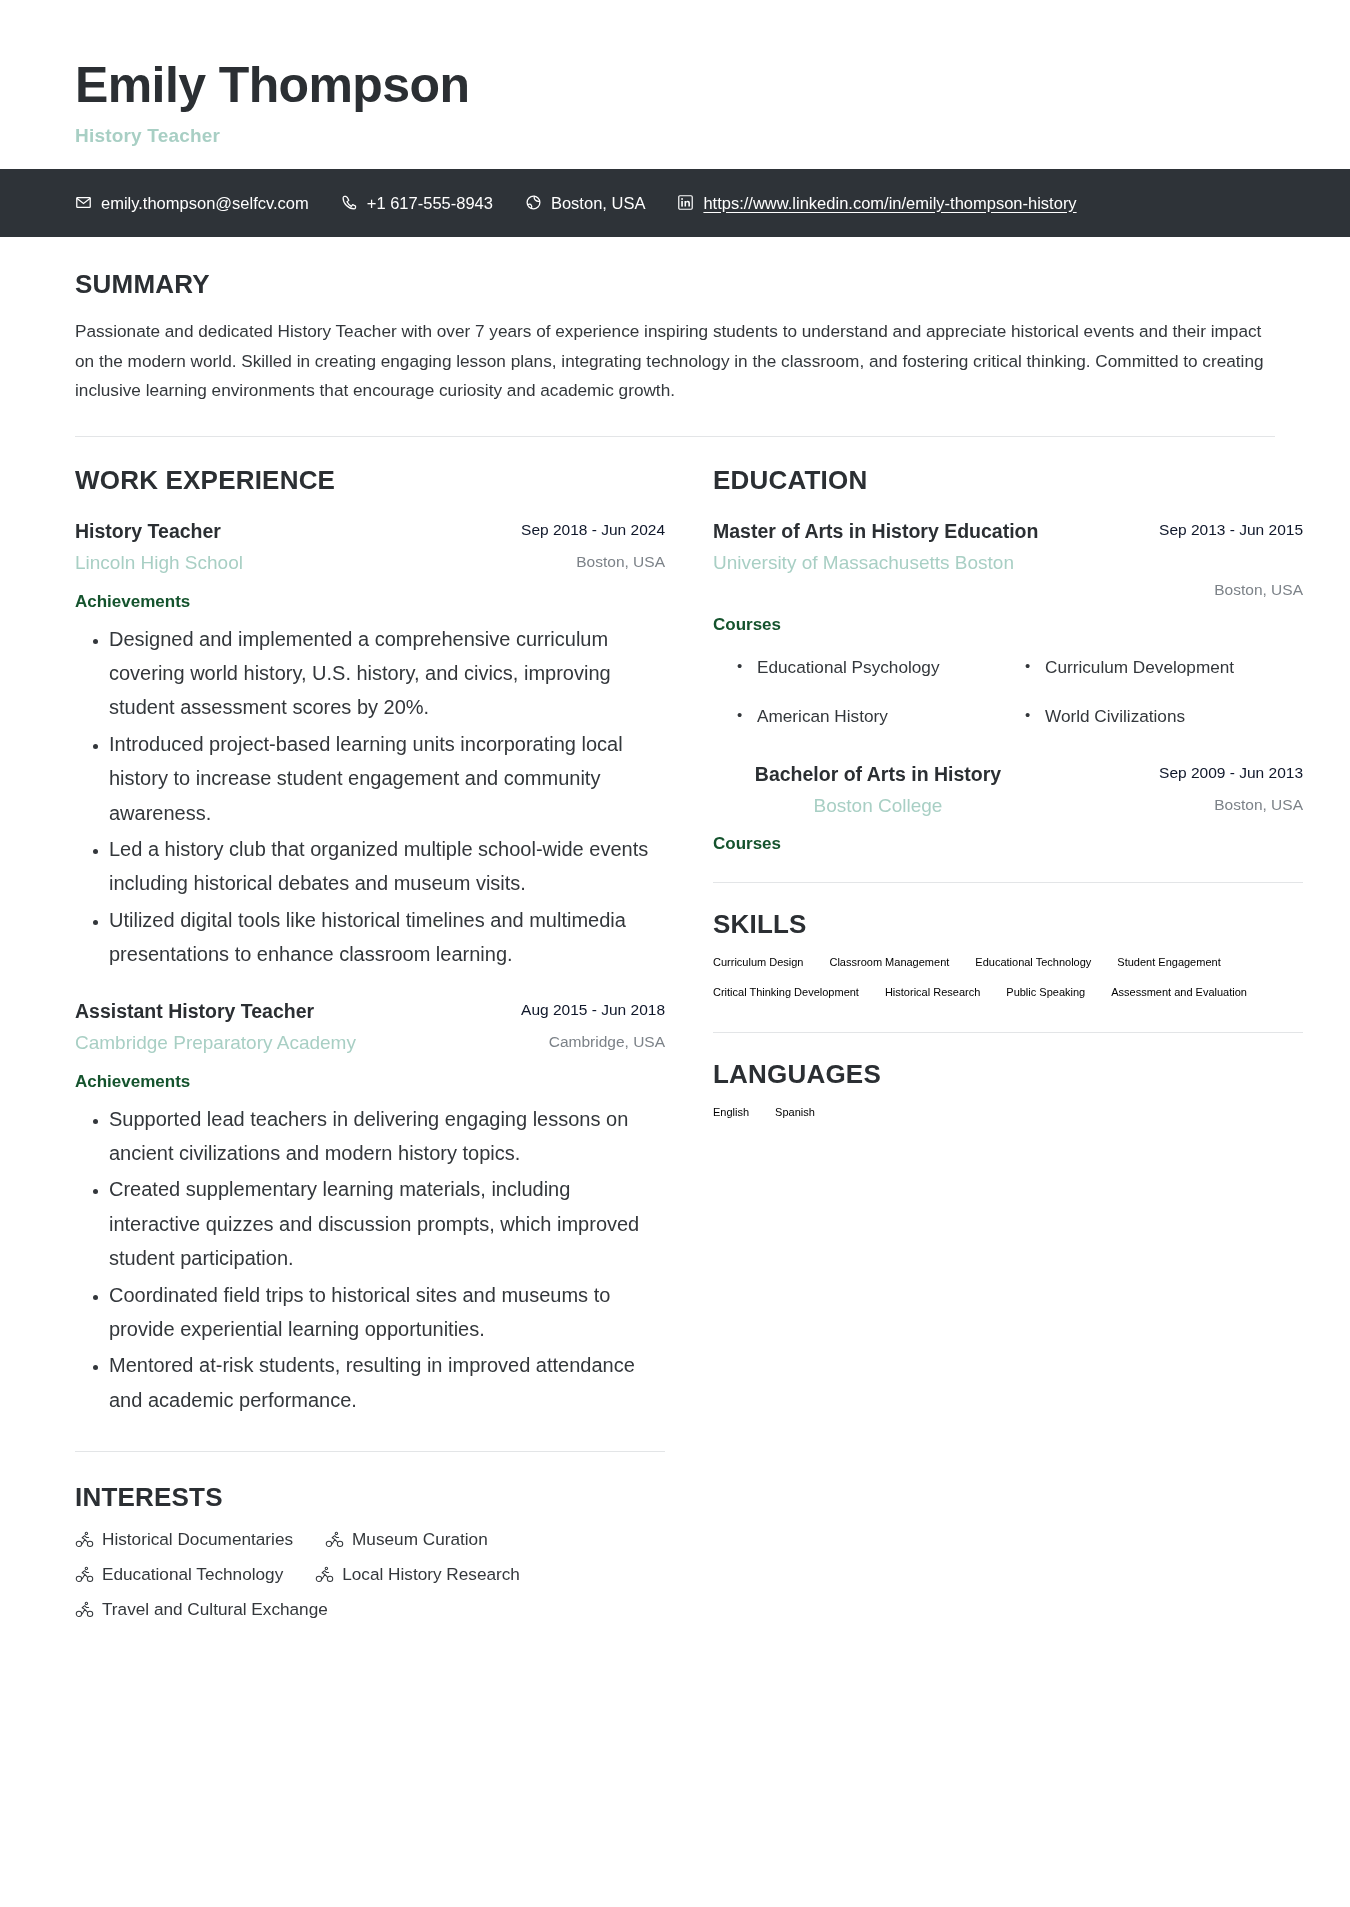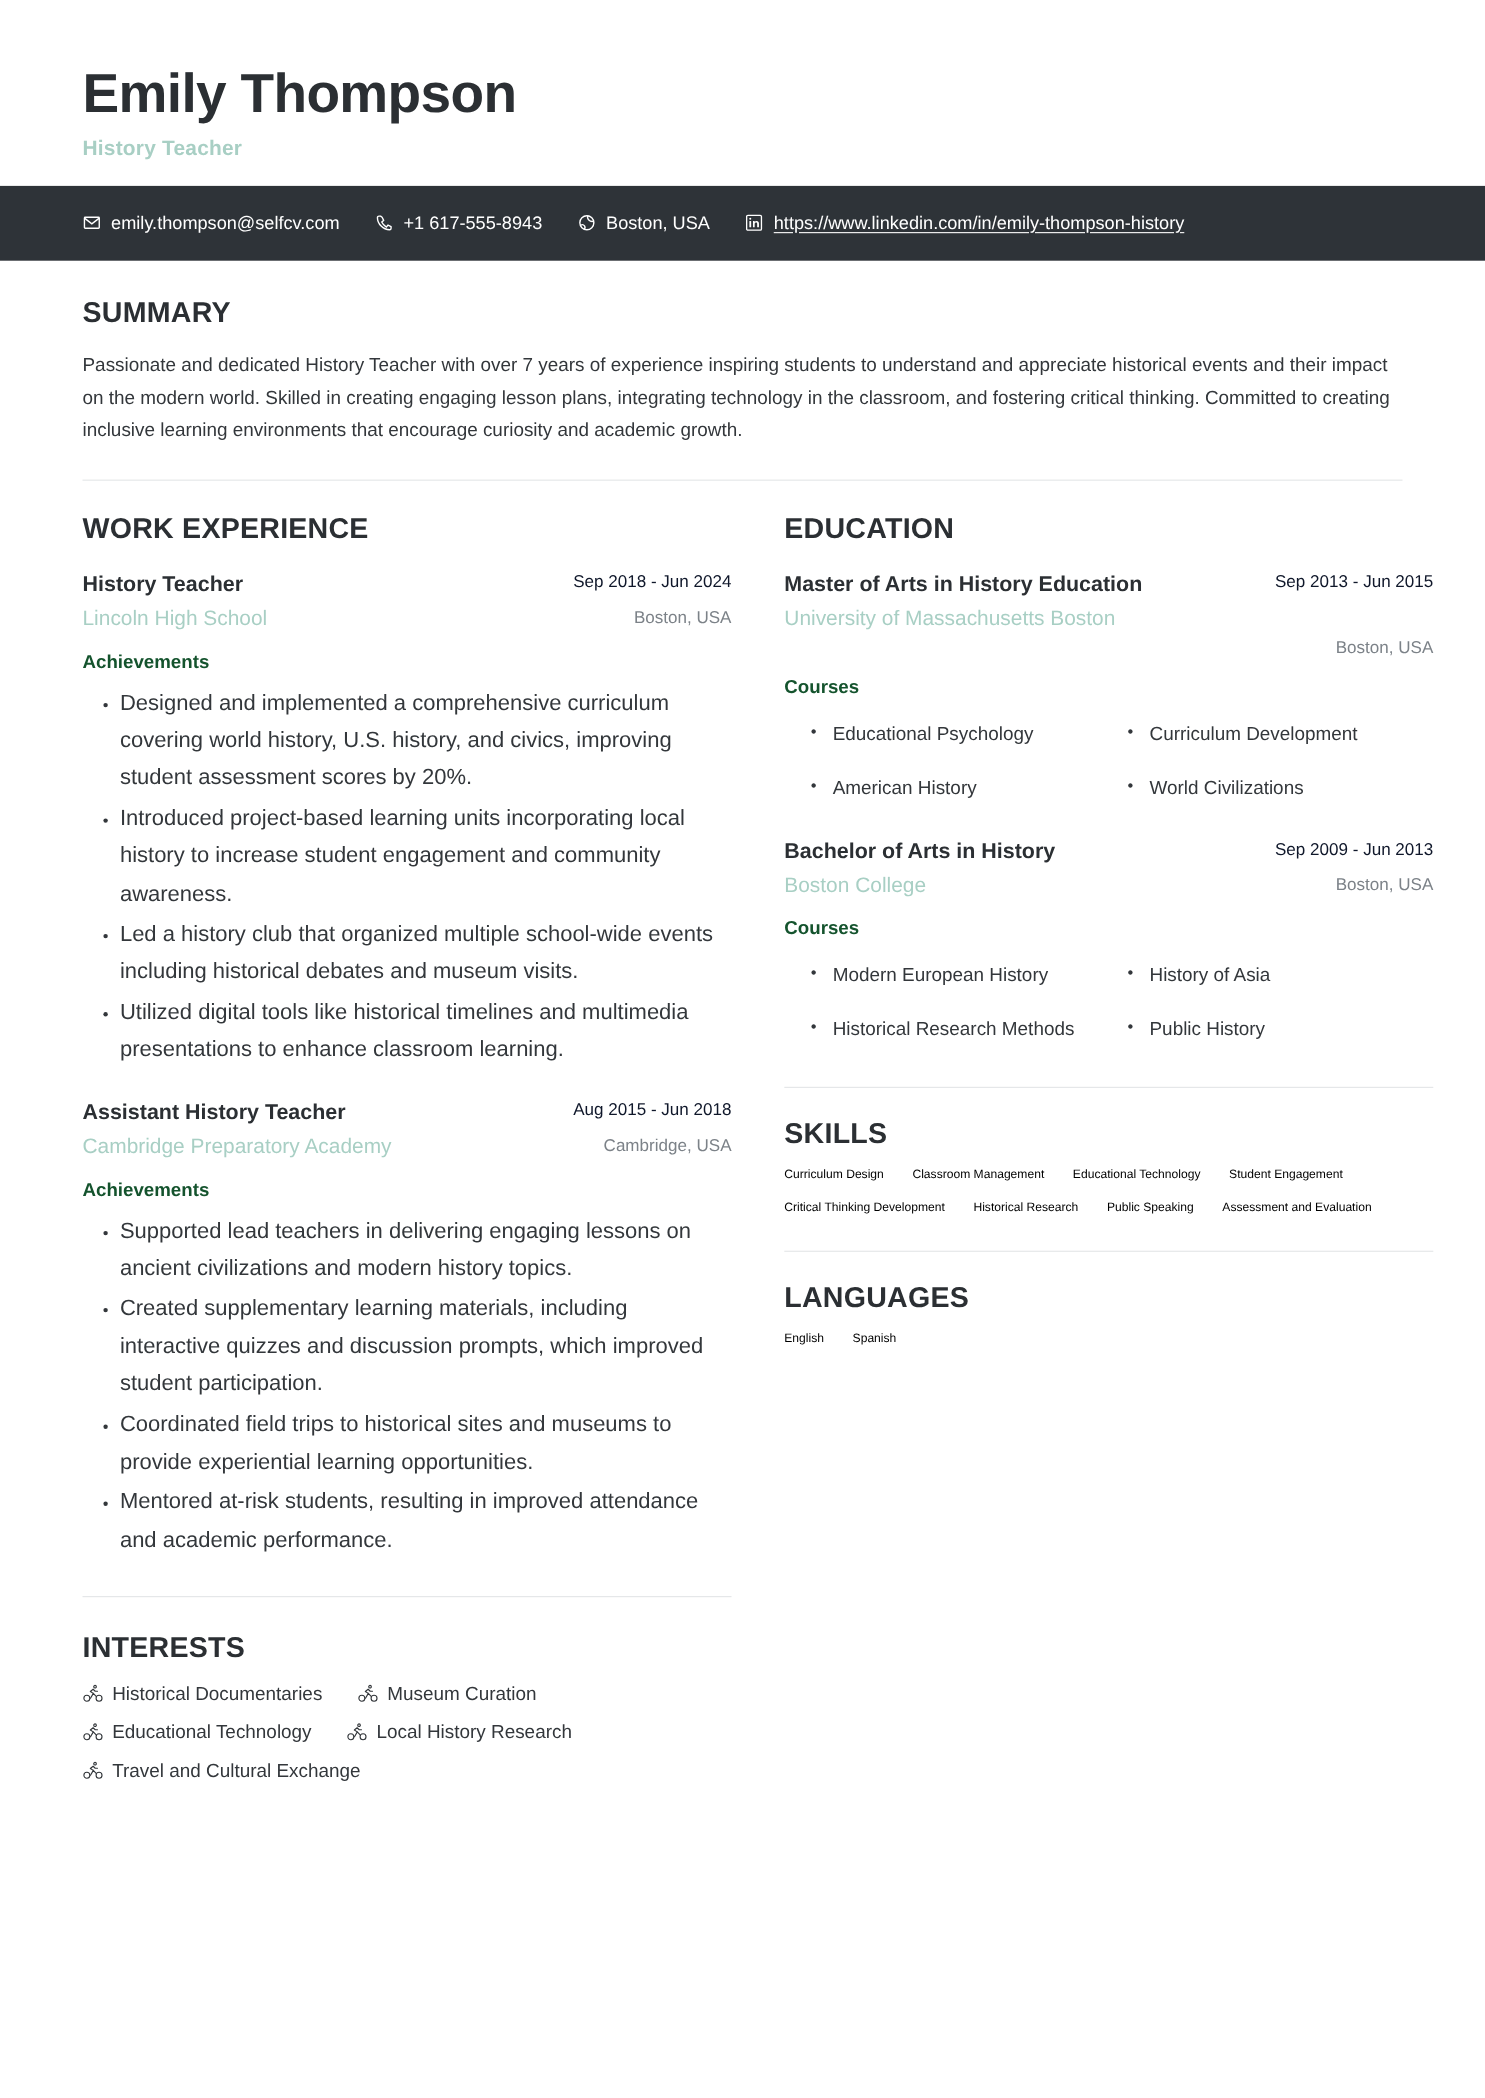--- a/index.html
+++ b/index.html
@@ -431,36 +431,30 @@
           <div class="courses-grid">
             <div class="course-item">Educational Psychology</div>
             <div class="course-item">Curriculum Development</div>
             <div class="course-item">American History</div>
             <div class="course-item">World Civilizations</div>
           </div>
         </div>
 
         <div class="entry" style="margin-top:20px;">
           <div class="entry-head">
-            <div class="entry-left" style="max-width:330px;">
+            <div class="entry-left" style="max-width:330px;text-align:center;">
               <div class="entry-title">Bachelor of Arts in History</div>
               <div class="entry-org">Boston College</div>
             </div>
             <div class="entry-right">
               <div class="entry-date">Sep 2009 - Jun 2013</div>
               <div class="entry-loc">Boston, USA</div>
             </div>
           </div>
           <div class="sub-label">Courses</div>
-          <div class="courses-grid">
-            <div class="course-item">Modern European History</div>
-            <div class="course-item">History of Asia</div>
-            <div class="course-item">Historical Research Methods</div>
-            <div class="course-item">Public History</div>
-          </div>
         </div>
 
         <hr class="hr" style="margin-top:28px;">
 
         <div class="right-section-head">
           <div class="section-title">SKILLS</div>
           <div class="tag-list">
             <span class="tag">Curriculum Design</span>
             <span class="tag">Classroom Management</span>
             <span class="tag">Educational Technology</span>

